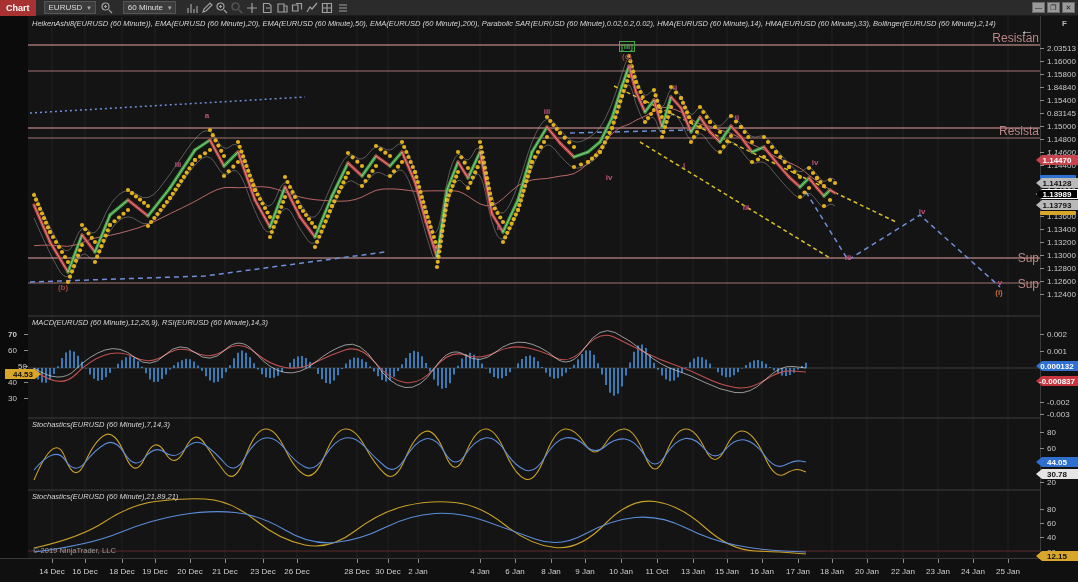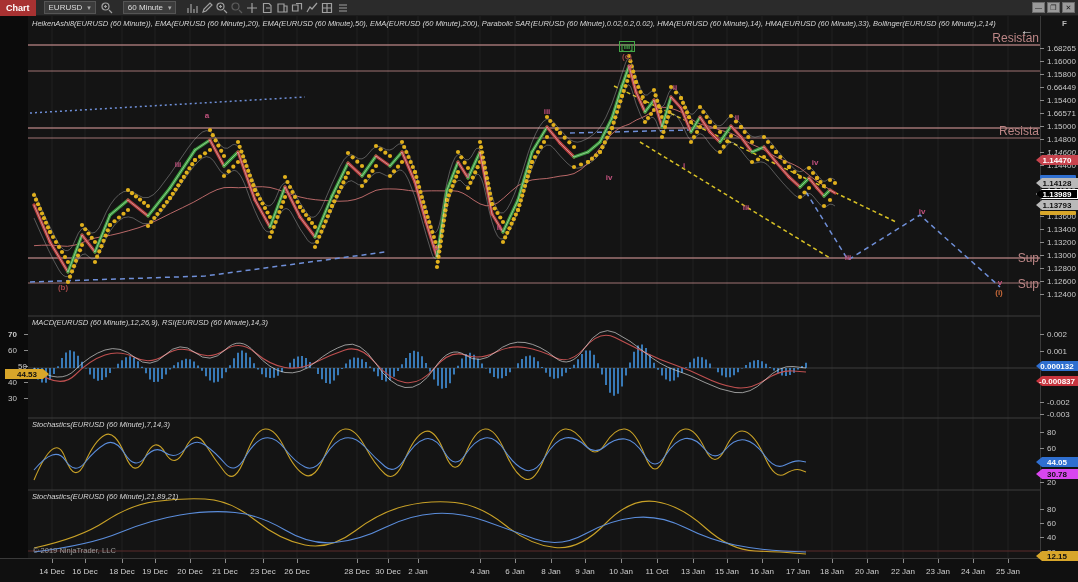--- a/index.html
+++ b/index.html
@@ -26,21 +26,21 @@
              border-top:1px solid #3a3a3a;z-index:6;}
   svg.plot{position:absolute;left:0;top:0;z-index:3;}
   .lbl{position:absolute;color:#d6d6d6;font-size:7.5px;white-space:nowrap;z-index:8;font-style:italic;}
   .axis-tick{position:absolute;color:#c9c9c9;font-size:8px;white-space:nowrap;z-index:7;}
   .tick-dash{position:absolute;width:4px;height:1px;background:#8a8a8a;z-index:7;}
   .vtick{position:absolute;width:1px;height:4px;background:#8a8a8a;z-index:7;}
   .time-lbl{position:absolute;color:#cfcfcf;font-size:8px;transform:translateX(-50%);z-index:7;}
   .pricebox{position:absolute;left:1036px;width:42px;height:10px;font-size:8px;font-weight:bold;
             display:flex;align-items:center;justify-content:center;z-index:9;
             clip-path:polygon(0 50%,6px 0,100% 0,100% 100%,6px 100%);}
-  .leftbox{position:absolute;left:5px;width:44px;height:10px;font-size:8px;font-weight:bold;color:#111;
+  .leftbox{position:absolute;left:5px;width:36px;height:10px;font-size:8px;font-weight:bold;color:#111;
            display:flex;align-items:center;justify-content:center;z-index:9;
            clip-path:polygon(0 0,calc(100% - 6px) 0,100% 50%,calc(100% - 6px) 100%,0 100%);}
   .sliver{position:absolute;left:1040px;width:36px;height:4px;z-index:8;border-radius:1px;}
   .wave{position:absolute;font-size:8px;font-weight:bold;z-index:8;transform:translateX(-50%);}
   .wave.boxed{border:1px solid #45a847;padding:0 1px;}
   .anno{position:absolute;font-size:12px;z-index:8;}
   .axis-f{position:absolute;left:1062px;top:19px;color:#b9b9b9;font-size:8px;font-weight:bold;z-index:9;}
   .back-arrow{position:absolute;left:1020px;top:23px;color:#e0e0e0;font-size:13px;z-index:9;}
   .copyright{position:absolute;left:33px;top:546px;color:#9a9a9a;font-size:7.5px;z-index:9;}
 </style>
@@ -827,31 +827,31 @@
   <div class="back-arrow">←</div>
 
   <div class="lbl" style="left:32px;top:19px;">HeikenAshi8(EURUSD (60 Minute)), EMA(EURUSD (60 Minute),20), EMA(EURUSD (60 Minute),50), EMA(EURUSD (60 Minute),200), Parabolic SAR(EURUSD (60 Minute),0.02,0.2,0.02), HMA(EURUSD (60 Minute),14), HMA(EURUSD (60 Minute),33), Bollinger(EURUSD (60 Minute),2,14)</div>
   <div class="lbl" style="left:32px;top:318px;">MACD(EURUSD (60 Minute),12,26,9), RSI(EURUSD (60 Minute),14,3)</div>
   <div class="lbl" style="left:32px;top:420px;">Stochastics(EURUSD (60 Minute),7,14,3)</div>
   <div class="lbl" style="left:32px;top:492px;">Stochastics(EURUSD (60 Minute),21,89,21)</div>
   <div class="copyright">© 2019 NinjaTrader, LLC</div>
 
   <div id="overlays">
       <div class="tick-dash" style="left:1040px;top:48px;"></div>
-      <div class="axis-tick" style="left:1047px;top:44px;">1.68265</div>
+      <div class="axis-tick" style="left:1047px;top:44px;">2.03513</div>
       <div class="tick-dash" style="left:1040px;top:60.95px;"></div>
       <div class="axis-tick" style="left:1047px;top:56.95px;">1.16000</div>
       <div class="tick-dash" style="left:1040px;top:73.9px;"></div>
       <div class="axis-tick" style="left:1047px;top:69.9px;">1.15800</div>
       <div class="tick-dash" style="left:1040px;top:86.85px;"></div>
-      <div class="axis-tick" style="left:1047px;top:82.85px;">0.66449</div>
+      <div class="axis-tick" style="left:1047px;top:82.85px;">1.84840</div>
       <div class="tick-dash" style="left:1040px;top:99.8px;"></div>
       <div class="axis-tick" style="left:1047px;top:95.8px;">1.15400</div>
       <div class="tick-dash" style="left:1040px;top:112.75px;"></div>
-      <div class="axis-tick" style="left:1047px;top:108.75px;">1.66571</div>
+      <div class="axis-tick" style="left:1047px;top:108.75px;">0.83145</div>
       <div class="tick-dash" style="left:1040px;top:125.69999999999999px;"></div>
       <div class="axis-tick" style="left:1047px;top:121.69999999999999px;">1.15000</div>
       <div class="tick-dash" style="left:1040px;top:138.64999999999998px;"></div>
       <div class="axis-tick" style="left:1047px;top:134.64999999999998px;">1.14800</div>
       <div class="tick-dash" style="left:1040px;top:151.6px;"></div>
       <div class="axis-tick" style="left:1047px;top:147.6px;font-style:italic;">1.14600</div>
       <div class="tick-dash" style="left:1040px;top:164.55px;"></div>
       <div class="axis-tick" style="left:1047px;top:160.55px;">1.14400</div>
       <div class="tick-dash" style="left:1040px;top:177.5px;"></div>
       <div class="axis-tick" style="left:1047px;top:173.5px;">1.14200</div>
@@ -889,21 +889,21 @@
       <div class="axis-tick" style="left:1047px;top:410px;">-0.003</div>
       <div class="pricebox" style="top:361px;background:#2f6fd0;color:#ffffff;">0.000132</div>
       <div class="pricebox" style="top:376px;background:#c7353f;color:#ffffff;">-0.000837</div>
       <div class="tick-dash" style="left:1040px;top:432px;"></div>
       <div class="axis-tick" style="left:1047px;top:428px;">80</div>
       <div class="tick-dash" style="left:1040px;top:448px;"></div>
       <div class="axis-tick" style="left:1047px;top:444px;">60</div>
       <div class="tick-dash" style="left:1040px;top:482px;"></div>
       <div class="axis-tick" style="left:1047px;top:478px;">20</div>
       <div class="pricebox" style="top:457px;background:#2f6fd0;color:#ffffff;">44.05</div>
-      <div class="pricebox" style="top:469px;background:#d946ef;color:#111111;">30.78</div>
+      <div class="pricebox" style="top:469px;background:#e5e5e5;color:#111111;">30.78</div>
       <div class="tick-dash" style="left:1040px;top:509px;"></div>
       <div class="axis-tick" style="left:1047px;top:505px;">80</div>
       <div class="tick-dash" style="left:1040px;top:523px;"></div>
       <div class="axis-tick" style="left:1047px;top:519px;">60</div>
       <div class="tick-dash" style="left:1040px;top:537px;"></div>
       <div class="axis-tick" style="left:1047px;top:533px;">40</div>
       <div class="tick-dash" style="left:1040px;top:552px;"></div>
       <div class="axis-tick" style="left:1047px;top:548px;">20</div>
       <div class="pricebox" style="top:551px;background:#d8a62a;color:#111111;">12.15</div>
       <div class="tick-dash" style="left:24px;top:334px;"></div>

